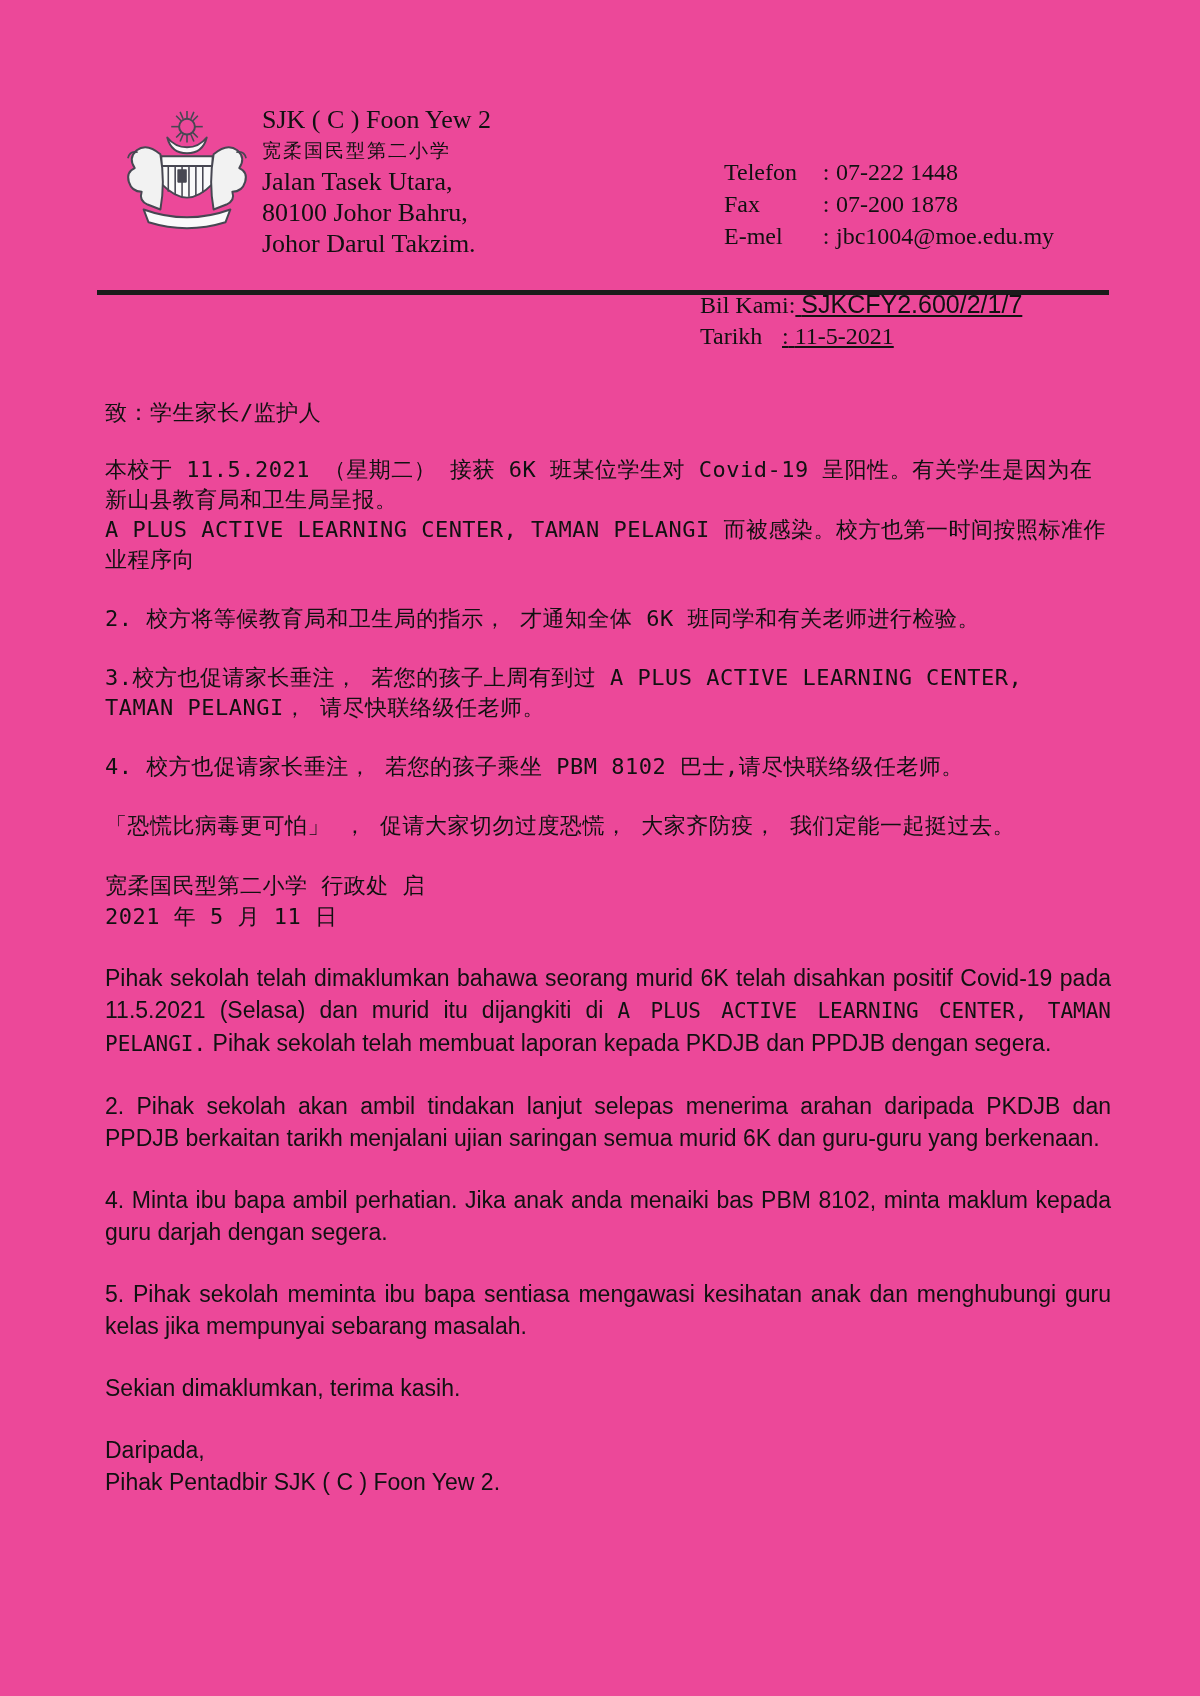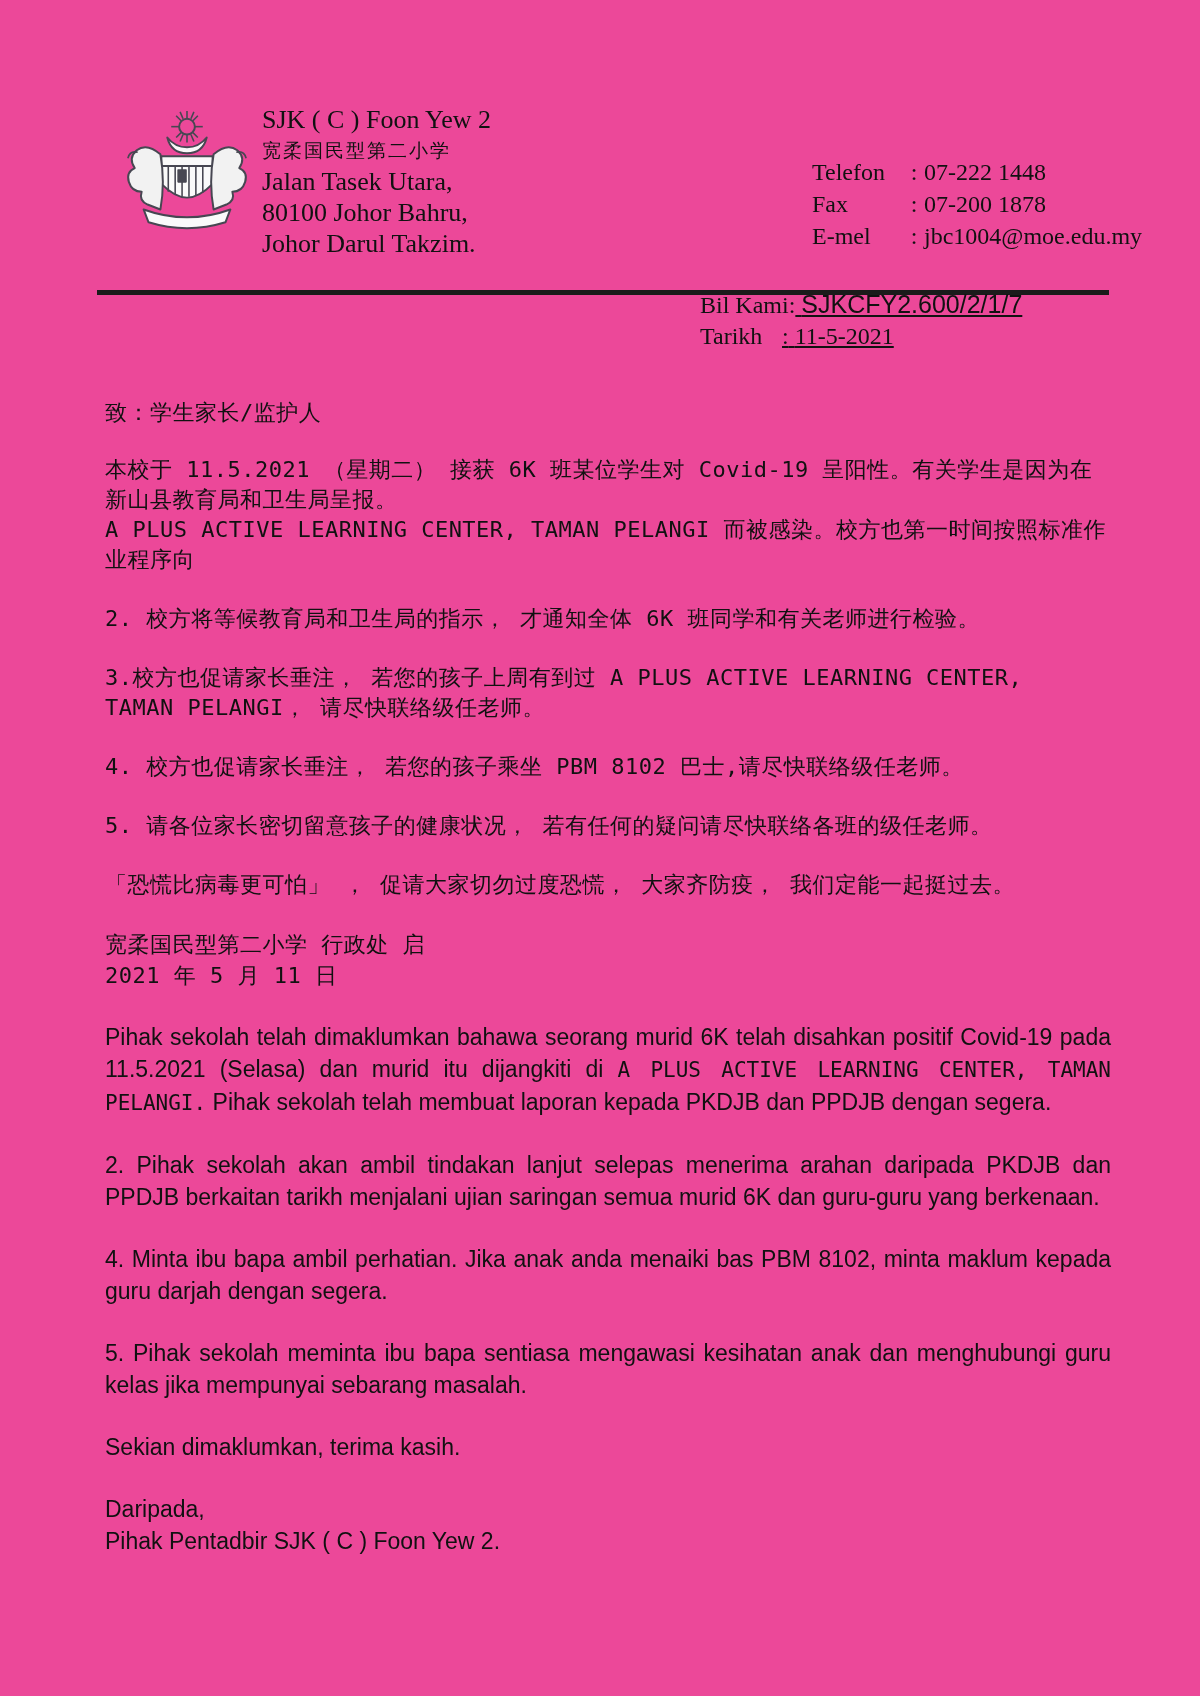--- a/index.html
+++ b/index.html
@@ -8,21 +8,21 @@
     width:1200px;height:1696px;
     background:#ec4899;
     color:#111;
     overflow:hidden;
     font-family:"Liberation Serif","DejaVu Serif",serif;
   }
   
   .logo{position:absolute;left:118px;top:106px;width:138px;height:132px;}
   .school-block{position:absolute;left:262px;top:104px;line-height:31px;font-size:26px;}
   .school-block .zh-name{font-size:19px;letter-spacing:2px;}
-  .contact-block{position:absolute;left:812px;top:156px;font-size:24px;line-height:32px;}
+  .contact-block{position:absolute;left:724px;top:156px;font-size:24px;line-height:32px;}
   .contact-row .c-label{display:inline-block;width:92px;}
   .contact-row .c-sep{display:inline-block;width:20px;text-align:center;}
   .rule{position:absolute;left:97px;top:290px;width:1012px;height:5px;background:#1b1b1b;}
   .ref-block{position:absolute;left:700px;top:289px;font-size:24px;line-height:31px;text-decoration:underline;}
   .ref-block .r-label{display:inline-block;}
   .ref-block .r-label-fixed{display:inline-block;width:82px;}
   .ref-block .sans-val{font-family:"Liberation Sans","DejaVu Sans",sans-serif;font-size:25px;}
   
   .body-flow{position:absolute;left:105px;top:398px;width:1006px;}
   .zh{
@@ -137,21 +137,20 @@
 
     <div class="zh zh-para">2.  校方将等候教育局和卫生局的指示， 才通知全体 6K 班同学和有关老师进行检验。</div>
 
     <div class="zh zh-para">
       <div>3.校方也促请家长垂注， 若您的孩子上周有到过 A PLUS ACTIVE LEARNING CENTER,</div>
       <div>TAMAN PELANGI， 请尽快联络级任老师。</div>
     </div>
 
     <div class="zh zh-para">4.  校方也促请家长垂注， 若您的孩子乘坐 PBM 8102 巴士,请尽快联络级任老师。</div>
 
-    <div class="zh zh-para">5.  请各位家长密切留意孩子的健康状况， 若有任何的疑问请尽快联络各班的级任老师。</div>
 
     <div class="zh zh-para">「恐慌比病毒更可怕」 ， 促请大家切勿过度恐慌， 大家齐防疫， 我们定能一起挺过去。</div>
 
     <div class="zh sign">
       <div>宽柔国民型第二小学 行政处 启</div>
       <div>2021 年 5 月 11 日</div>
     </div>
 
     <p class="my"><span>Pihak sekolah telah dimaklumkan bahawa seorang murid 6K telah disahkan positif Covid-19 pada 11.5.2021 (Selasa) dan murid itu dijangkiti di </span><span class="mono">A PLUS ACTIVE LEARNING CENTER, TAMAN PELANGI.</span><span> Pihak sekolah telah membuat laporan kepada PKDJB dan PPDJB dengan segera.</span></p>
 

